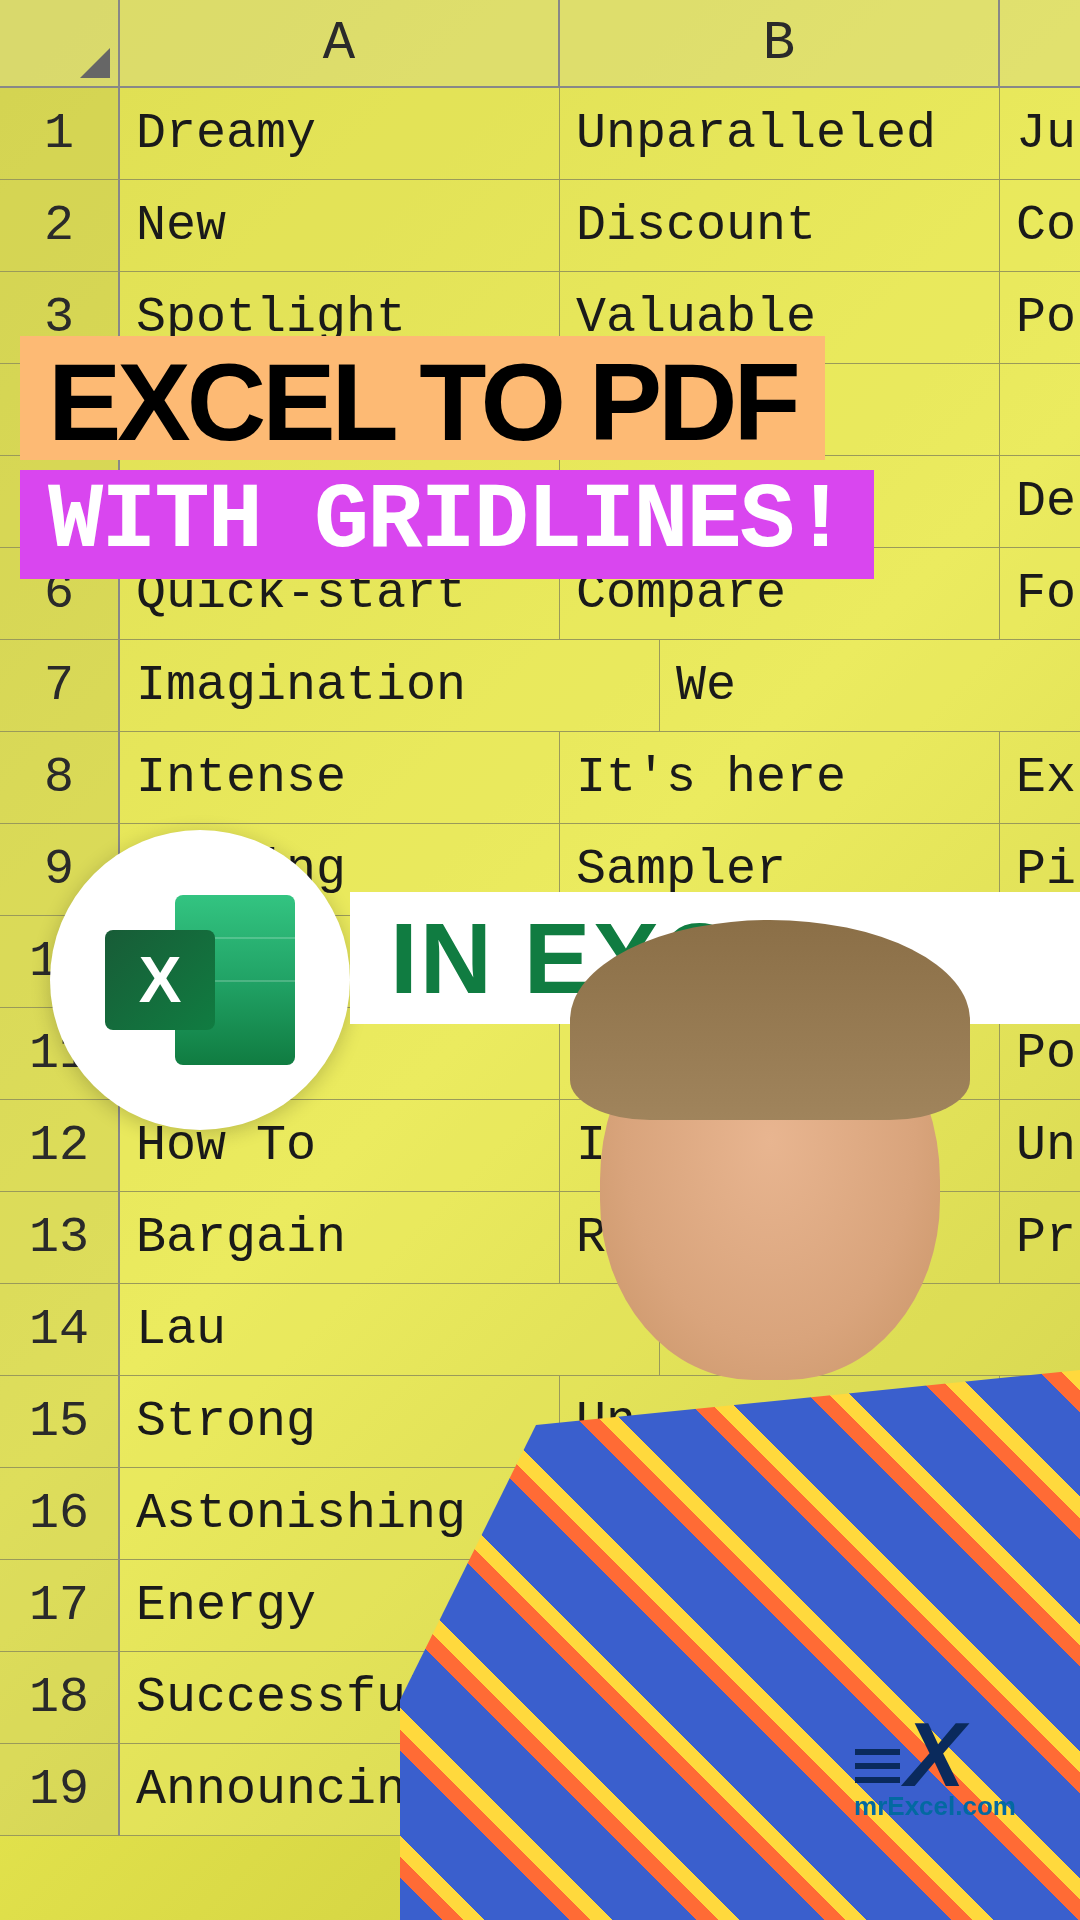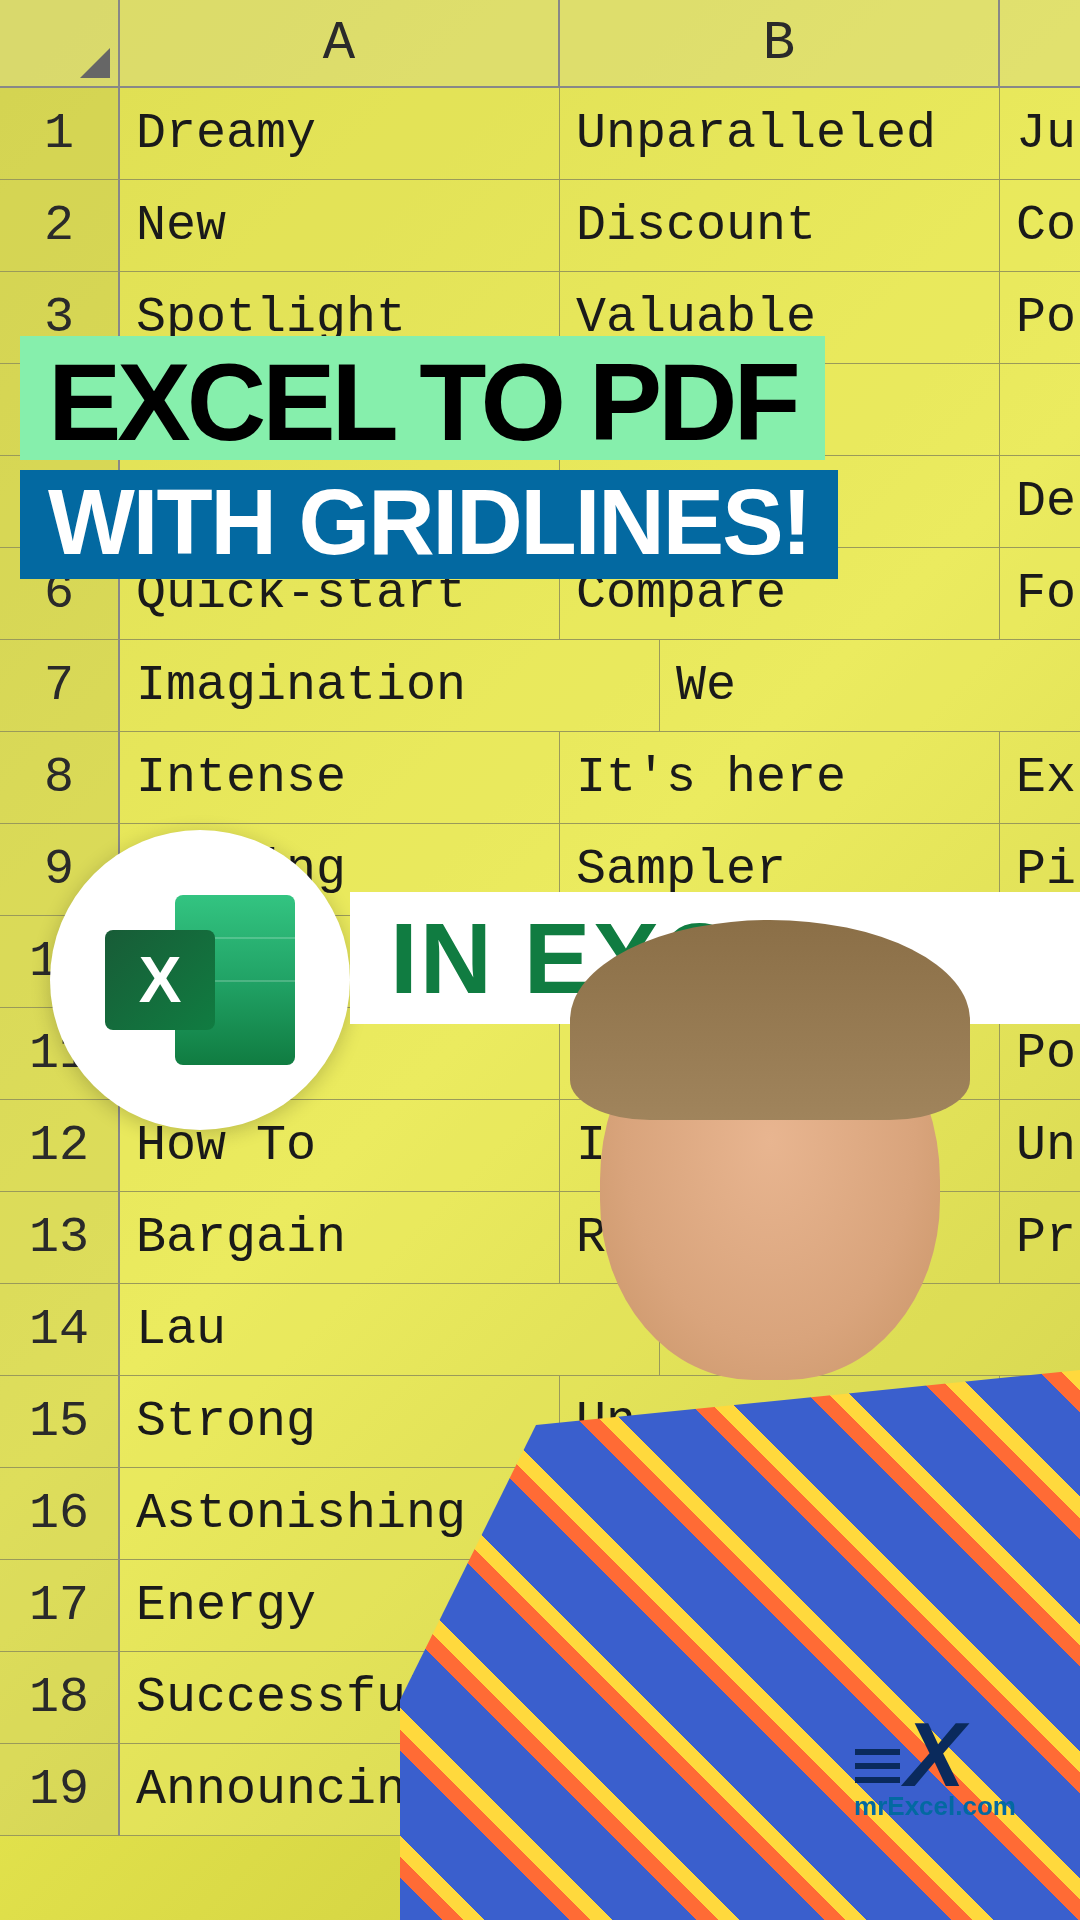--- a/index.html
+++ b/index.html
@@ -89,36 +89,36 @@
       align-items: center;
       background: rgba(255,255,180,0.15);
       white-space: nowrap;
       overflow: hidden;
     }
     .cell.narrow { min-width: 100px; }
     .title-box-1 {
       position: absolute;
       top: 336px;
       left: 20px;
-      background: #86efac;
+      background: #fdba74;
       padding: 8px 28px 0 28px;
       font-family: 'Arial Black', 'Helvetica Neue', sans-serif;
       font-weight: 900;
       font-size: 110px;
       letter-spacing: -4px;
       color: #000;
       line-height: 1.05;
     }
     .title-box-2 {
       position: absolute;
       top: 470px;
       left: 20px;
-      background: #0369a1;
+      background: #d946ef;
       padding: 4px 28px 8px 28px;
-      font-family: Liberation Sans, sans-serif;
+      font-family: Liberation Mono, monospace;
       font-weight: 900;
       font-size: 92px;
       letter-spacing: -2px;
       color: #fff;
       line-height: 1.05;
     }
     .excel-badge {
       position: absolute;
       top: 830px;
       left: 50px;

